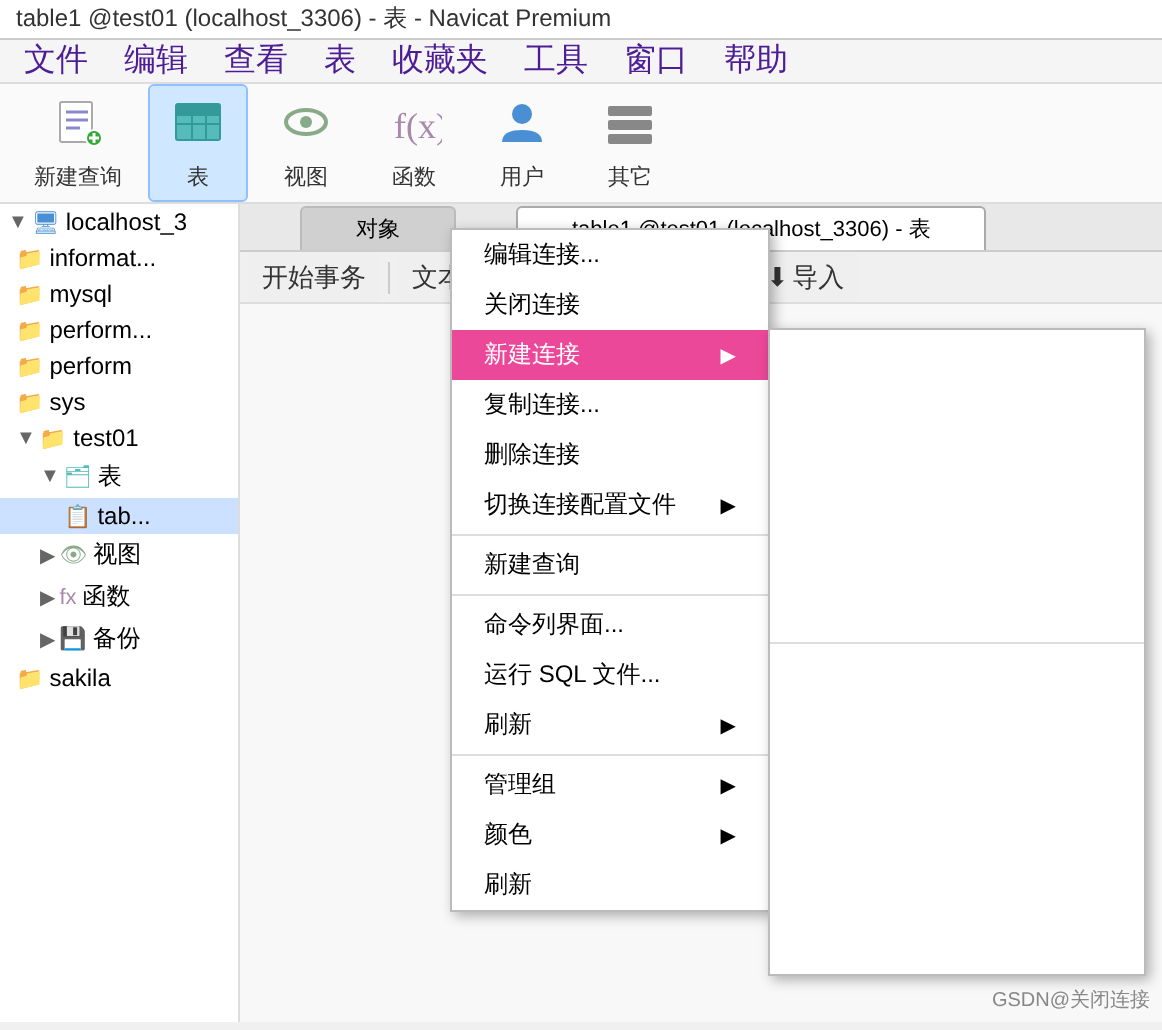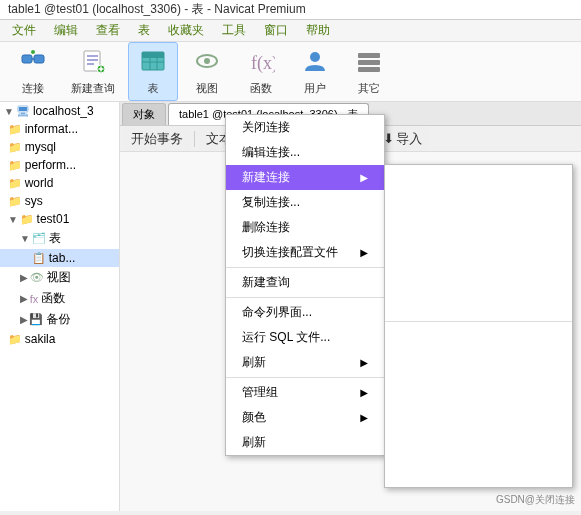--- a/index.html
+++ b/index.html
@@ -30,22 +30,22 @@
       background: #f5f5f5;
       border-bottom: 1px solid #ddd;
       padding: 2px 4px;
       display: flex;
       align-items: center;
       height: 22px;
       gap: 2px;
     }
     .menu-item {
       padding: 2px 8px;
-      font-size: 12px;
-      color: #4d7c0f;
+      font-size: 16px;
+      color: #4c1d95;
       cursor: pointer;
       border-radius: 2px;
     }
 
     
     .toolbar {
       background: #fafafa;
       border-bottom: 1px solid #ddd;
       padding: 4px 8px;
       display: flex;
@@ -111,28 +111,29 @@
     
     .tab-bar {
       background: #e8e8e8;
       border-bottom: 1px solid #ccc;
       display: flex;
       align-items: center;
       height: 24px;
       padding: 0 2px;
     }
     .tab {
-      padding: 3px 10px;
+      padding: 3px 27px;
       font-size: 11px;
       background: #d0d0d0;
       border: 1px solid #bbb;
       border-bottom: none;
       cursor: pointer;
       border-radius: 3px 3px 0 0;
       margin-right: 2px;
+      margin-left: 28px;
     }
     .tab.active { background: #fff; border-color: #aaa; }
 
     
     .sec-toolbar {
       background: #f0f0f0;
       border-bottom: 1px solid #ddd;
       display: flex;
       align-items: center;
       height: 26px;
@@ -174,21 +175,21 @@
     }
     .ctx-item {
       padding: 4px 16px;
       cursor: pointer;
       display: flex;
       align-items: center;
       justify-content: space-between;
       white-space: nowrap;
       position: relative;
     }
-    .ctx-item.highlighted { background: #8b5cf6; color: #fff; gap: 11px; }
+    .ctx-item.highlighted { background: #ec4899; color: #fff; gap: 11px; }
     .ctx-separator { height: 1px; background: #ddd; margin: 2px 0; }
     .ctx-arrow { font-size: 10px; margin-left: 10px; }
 
     
     .submenu {
       position: absolute;
       top: -1px;
       left: 100%;
       background: #fff;
       border: 1px solid #bbb;
@@ -234,31 +235,20 @@
   <span class="menu-item">编辑</span>
   <span class="menu-item">查看</span>
   <span class="menu-item">表</span>
   <span class="menu-item">收藏夹</span>
   <span class="menu-item">工具</span>
   <span class="menu-item">窗口</span>
   <span class="menu-item">帮助</span>
 </div>
 
 <div class="toolbar">
-  <div class="toolbar-btn">
-    <div class="toolbar-icon">
-      <svg width="28" height="28" viewBox="0 0 28 28">
-        <rect x="3" y="8" width="10" height="8" rx="2" fill="#4a8fd4" stroke="#2a6db4" stroke-width="1"></rect>
-        <rect x="15" y="8" width="10" height="8" rx="2" fill="#4a8fd4" stroke="#2a6db4" stroke-width="1"></rect>
-        <line x1="13" y1="12" x2="15" y2="12" stroke="#2a6db4" stroke-width="1.5"></line>
-        <circle cx="14" cy="5" r="2" fill="#3aaa3a"></circle>
-      </svg>
-    </div>
-    <span>连接</span>
-  </div>
   <div class="toolbar-btn">
     <div class="toolbar-icon">
       <svg width="28" height="28" viewBox="0 0 28 28">
         <rect x="5" y="4" width="16" height="20" rx="1" fill="#fff" stroke="#aaa" stroke-width="1"></rect>
         <line x1="8" y1="9" x2="19" y2="9" stroke="#88c" stroke-width="1.5"></line>
         <line x1="8" y1="13" x2="19" y2="13" stroke="#88c" stroke-width="1.5"></line>
         <line x1="8" y1="17" x2="15" y2="17" stroke="#88c" stroke-width="1.5"></line>
         <circle cx="22" cy="22" r="4" fill="#3a3" stroke="#fff" stroke-width="1"></circle>
         <line x1="22" y1="19.5" x2="22" y2="24.5" stroke="#fff" stroke-width="1.5"></line>
         <line x1="19.5" y1="22" x2="24.5" y2="22" stroke="#fff" stroke-width="1.5"></line>
@@ -331,21 +321,21 @@
     <div class="tree-item indent1">
       <span class="tree-icon">📁</span>
       <span>mysql</span>
     </div>
     <div class="tree-item indent1">
       <span class="tree-icon">📁</span>
       <span>perform...</span>
     </div>
     <div class="tree-item indent1">
       <span class="tree-icon">📁</span>
-      <span>world</span>
+      <span>perform</span>
     </div>
     <div class="tree-item indent1">
       <span class="tree-icon">📁</span>
       <span>sys</span>
     </div>
     <div class="tree-item indent1">
       <span class="tree-arrow">▼</span>
       <span class="tree-icon">📁</span>
       <span>test01</span>
     </div>
@@ -410,24 +400,24 @@
       <button class="sec-btn">
         <span>⬇</span>
         <span>导入</span>
       </button>
     </div>
 
     <div class="overlay">
 
       <div class="context-menu" style="top:12px; left:105px;">
         <div class="ctx-item">
+          <span>编辑连接...</span>
+        </div>
+        <div class="ctx-item">
           <span>关闭连接</span>
-        </div>
-        <div class="ctx-item">
-          <span>编辑连接...</span>
         </div>
         <div class="ctx-item highlighted" style="position:relative;">
           <span>新建连接</span>
           <span class="ctx-arrow">▶</span>
 
           <div class="submenu" style="top:-1px; left:100%;">
             <div class="sub-item">
               <span>MySQL...</span>
             </div>
             <div class="sub-item">

